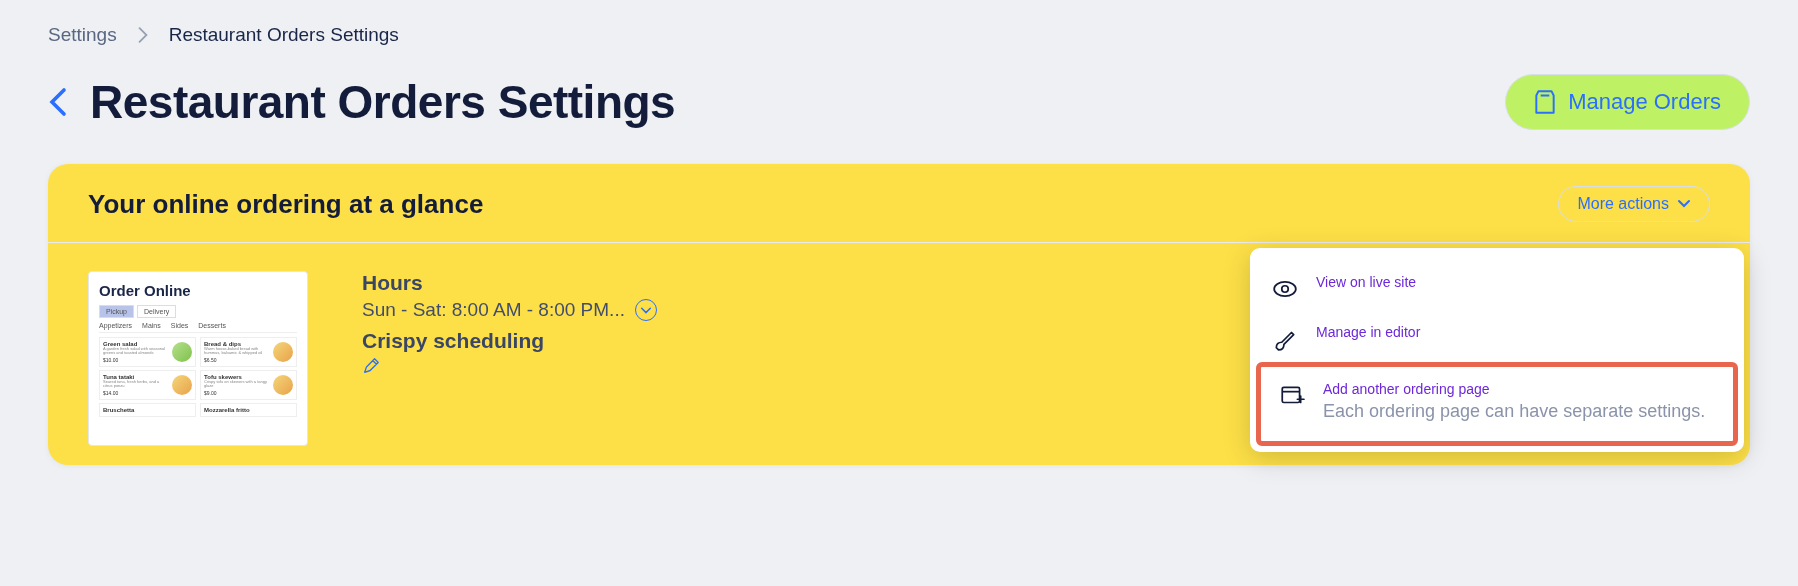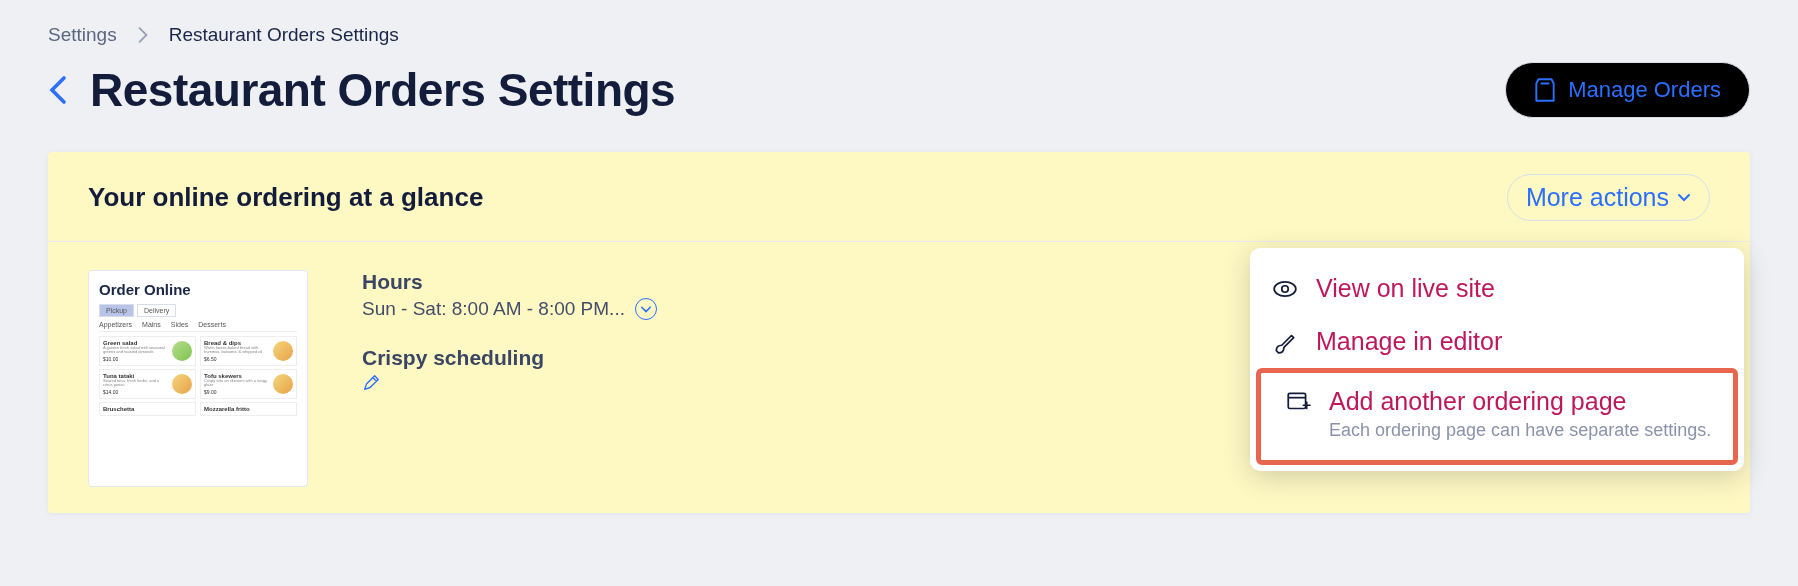--- a/index.html
+++ b/index.html
@@ -5,86 +5,86 @@
 * { box-sizing: border-box; margin: 0; padding: 0; }
 body {
   font-family: -apple-system, BlinkMacSystemFont, "Segoe UI", Helvetica, Arial, sans-serif;
   background: #eef0f3;
   width: 1798px;
   height: 586px;
   color: #1a2648;
   padding: 24px 48px;
   position: relative;
 }
-.breadcrumb { display: flex; align-items: center; gap: 20px; margin-bottom: 16px; }
+.breadcrumb { display: flex; align-items: center; gap: 20px; margin-bottom: 28px; }
 .breadcrumb-link { color: #5a6782; font-size: 19px; text-decoration: none; cursor: pointer; }
 .breadcrumb-current { color: #1a2648; font-size: 19px; font-weight: 500; }
 .chevron { color: #98a0b3; }
 .header-row { display: flex; align-items: center; justify-content: space-between; margin-bottom: 34px; }
 .title-wrap { display: flex; align-items: center; gap: 22px; }
 .back-arrow { color: #2b6fff; cursor: pointer; }
 .page-title { font-size: 46px; font-weight: 800; color: #131c3a; letter-spacing: -0.5px; }
 .manage-btn {
   display: flex; align-items: center; gap: 12px;
-  background: #000000; border: 1px solid #d8dee8; border-radius: 999px;
+  background: #bef264; border: 1px solid #d8dee8; border-radius: 999px;
   padding: 14px 28px; color: #2b6fff; font-size: 22px; font-weight: 500;
   cursor: pointer;
 }
 .manage-btn .ico { color: #2b6fff; }
 .card {
-  background: #fef9c3; border-radius: 4px;
+  background: #fde047; border-radius: 20px;
   box-shadow: 0 1px 6px rgba(0,0,0,0.05);
-  padding-bottom: 18px;
+  padding-bottom: 11px;
 }
 .card-header {
   display: flex; align-items: center; justify-content: space-between;
   padding: 22px 40px 20px 40px;
   border-bottom: 1px solid #e7eaf0;
 }
 .card-title { font-size: 26px; font-weight: 700; color: #131c3a; }
 .more-actions {
   display: flex; align-items: center; gap: 8px;
   border: 1px solid #d8dee8; border-radius: 999px;
-  padding: 8px 18px; font-size: 25px; color: #2b6fff; cursor: pointer;
+  padding: 8px 18px; font-size: 16px; color: #2b6fff; cursor: pointer;
 }
 .card-body { display: flex; gap: 54px; padding: 28px 40px 8px 40px; align-items: flex-start; }
 .preview-thumb {
-  width: 220px; height: 217px; border: 1px solid #e2e6ee; border-radius: 4px;
+  width: 220px; height: 175px; border: 1px solid #e2e6ee; border-radius: 4px;
   padding: 10px 10px; font-size: 10px; color: #555; overflow: hidden; background: #fff;
 }
 .preview-thumb .pt-title { font-size: 15px; font-weight: 700; color: #1a2648; margin-bottom: 6px; }
 .pt-tabs { display: flex; gap: 3px; margin-bottom: 4px; }
 .pt-tab { border: 1px solid #d8dee8; font-size: 7px; padding: 2px 6px; color:#555; }
 .pt-tab.active { background: #b7c3e8; }
 .pt-cats { display: flex; gap: 10px; font-size: 7px; color: #555; border-bottom: 1px solid #eee; padding-bottom: 3px; margin-bottom:4px; }
 .pt-row { display: flex; gap: 4px; margin-bottom: 3px; }
 .pt-item { flex:1; border:1px solid #eee; display:flex; gap:3px; padding:3px; align-items:center; }
 .pt-item .txt { flex:1; }
 .pt-item .txt .n { font-size:6px; font-weight:600; color:#333;}
 .pt-item .txt .d { font-size:4px; color:#888; line-height:1.1; }
 .pt-item .txt .p { font-size:5px; color:#333; margin-top:1px;}
 .pt-img { width:20px; height:20px; background: linear-gradient(135deg,#f5d67a,#e8a24a); border-radius:50%; }
 .pt-img.g { background: linear-gradient(135deg,#b6df8d,#7fc24b); }
 .cols { display: flex; flex: 1; gap: 60px; justify-content: space-between; }
-.col { display: flex; flex-direction: column; gap: 26px; }
+.col { display: flex; flex-direction: column; gap: 8px; }
 .item-label { font-size: 21px; font-weight: 700; color: #3a4663; margin-bottom: 4px; }
 .item-value { font-size: 19px; color: #424d6b; display: flex; align-items: center; gap: 10px; }
 .edit-ico { color: #2b6fff; cursor: pointer; }
 .expand-ico { border:1px solid #2b6fff; border-radius: 999px; width: 22px; height: 22px; display:inline-flex; align-items:center; justify-content:center; color:#2b6fff; cursor:pointer; }
 .dropdown {
   position: absolute; top: 248px; right: 54px; width: 494px;
   background: #fff; border-radius: 10px; box-shadow: 0 6px 28px rgba(0,0,0,0.18);
   padding: 14px 0 0 0;
 }
 .dd-item { display:flex; align-items:flex-start; gap:18px; padding: 12px 26px 12px 22px; cursor:pointer; }
 .dd-ico { width:26px; height:26px; color:#131c3a; flex-shrink:0; padding-top:2px;}
 .dd-text { flex:1; }
-.dd-title { font-size: 25px; color:#be185d; font-weight: 500; }
+.dd-title { font-size: 14px; color:#6d28d9; font-weight: 500; }
 .dd-sub { font-size: 18px; color:#8a93a9; margin-top: 2px; line-height:1.35; }
-.highlight { border: 5px solid #e9664e; border-radius: 6px; margin:0 6px 6px 6px; padding: 10px 16px 14px 20px; }
+.highlight { border: 5px solid #e9664e; border-radius: 6px; margin:0 6px 6px 6px; padding: 10px 16px 14px 14px; }
 svg { display:block; }
 </style>
 </head>
 <body>
 
 <div class="breadcrumb">
   <a class="breadcrumb-link">Settings</a>
   <span class="chevron">
     <svg width="12" height="16" viewBox="0 0 8 14">
         <path d="M1 1l6 6-6 6" stroke="currentColor" stroke-width="1.6" fill="none" stroke-linecap="round"></path>

